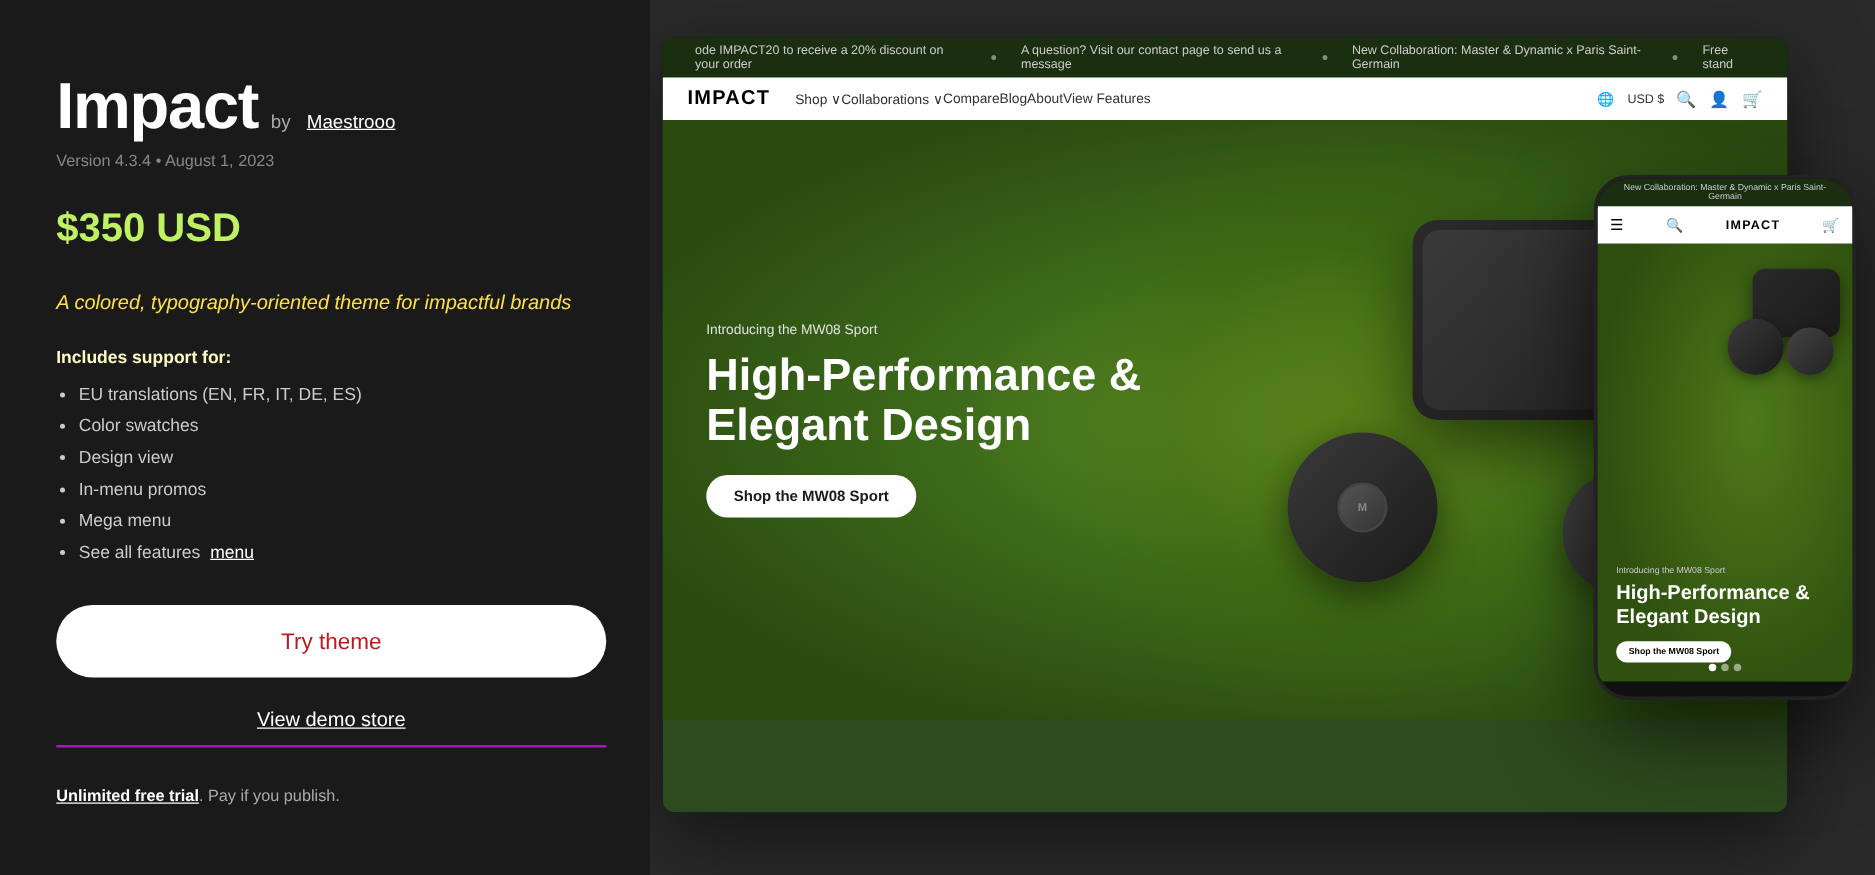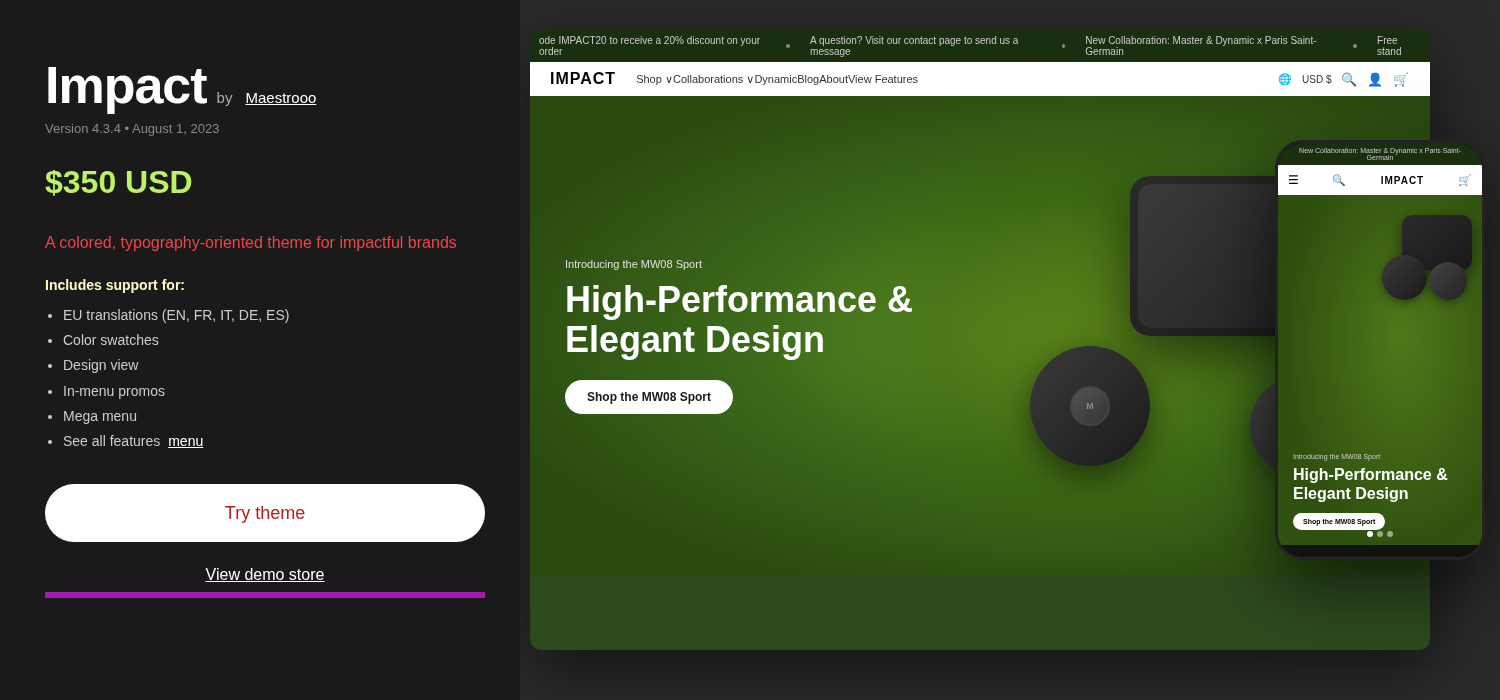--- a/index.html
+++ b/index.html
@@ -60,23 +60,24 @@
 
     .price {
       font-size: 32px;
       font-weight: 700;
       color: #bef264;
       margin-bottom: 30px;
     }
 
     .description {
       font-size: 16px;
-      color: #ef4444;
+      color: #fde047;
       line-height: 1.5;
       margin-bottom: 22px;
+      font-style: italic;
     }
 
     .includes-title {
       font-size: 14px;
       font-weight: 700;
       color: #fef9c3;
       margin-bottom: 10px;
     }
 
     .features-list {
@@ -112,21 +113,21 @@
       align-items: center;
       justify-content: center;
     }
 
     .btn-demo {
       width: 440px;
       height: 40px;
       background: transparent;
       color: #ffffff;
       border: none;
-      border-bottom: 6px solid #a21caf;
+      border-bottom: 2px solid #a21caf;
       font-size: 16px;
       cursor: pointer;
       display: flex;
       align-items: center;
       justify-content: center;
       align-self: flex-start;
       text-decoration: underline;
       margin-bottom: 18px;
     }
 
@@ -172,21 +173,21 @@
       background: #2d4a1e;
       overflow: hidden;
       position: relative;
     }
 
     
     .announcement-bar {
       background: #1a2e10;
       color: #cccccc;
       font-size: 10px;
-      padding: 5px 9px;
+      padding: 5px 26px;
       display: flex;
       align-items: center;
       justify-content: space-between;
       gap: 20px;
     }
 
     .announcement-dot {
       width: 4px;
       height: 4px;
       background: #888;
@@ -497,20 +498,25 @@
       <span>See all features</span>
       <a style="color:#fff;text-decoration:underline;margin-left:4px;">menu</a>
     </li>
   </ul>
 
   <div class="buttons-container">
     <button class="btn-try">Try theme</button>
     <button class="btn-demo" style="text-decoration:underline;">View demo store</button>
   </div>
 
+  <div style="margin-top:12px;">
+    <span class="trial-text">
+      <strong>Unlimited free trial</strong><span>. Pay if you publish.</span>
+    </span>
+  </div>
 </div>
 
 <div class="right-panel">
 
   <div class="laptop-mockup">
     <div class="browser-content">
 
       <div class="announcement-bar">
         <span>ode IMPACT20 to receive a 20% discount on your order</span>
         <span class="announcement-dot"></span>
@@ -519,21 +525,21 @@
         <span>New Collaboration: Master &amp; Dynamic x Paris Saint-Germain</span>
         <span class="announcement-dot"></span>
         <span>Free stand</span>
       </div>
 
       <div class="store-nav">
         <span class="store-logo">IMPACT</span>
         <div class="store-nav-links">
           <a class="nav-link">Shop ∨</a>
           <a class="nav-link">Collaborations ∨</a>
-          <a class="nav-link">Dynamic</a>
+          <a class="nav-link">Compare</a>
           <a class="nav-link">Blog</a>
           <a class="nav-link">About</a>
           <a class="nav-link">View Features</a>
         </div>
         <div class="nav-icons">
           <span style="font-size:11px;">🌐</span>
           <span style="font-size:10px;color:#333;">USD $</span>
           <span style="font-size:13px;cursor:pointer;">🔍</span>
           <span style="font-size:13px;cursor:pointer;">👤</span>
           <span style="font-size:13px;cursor:pointer;">🛒</span>

